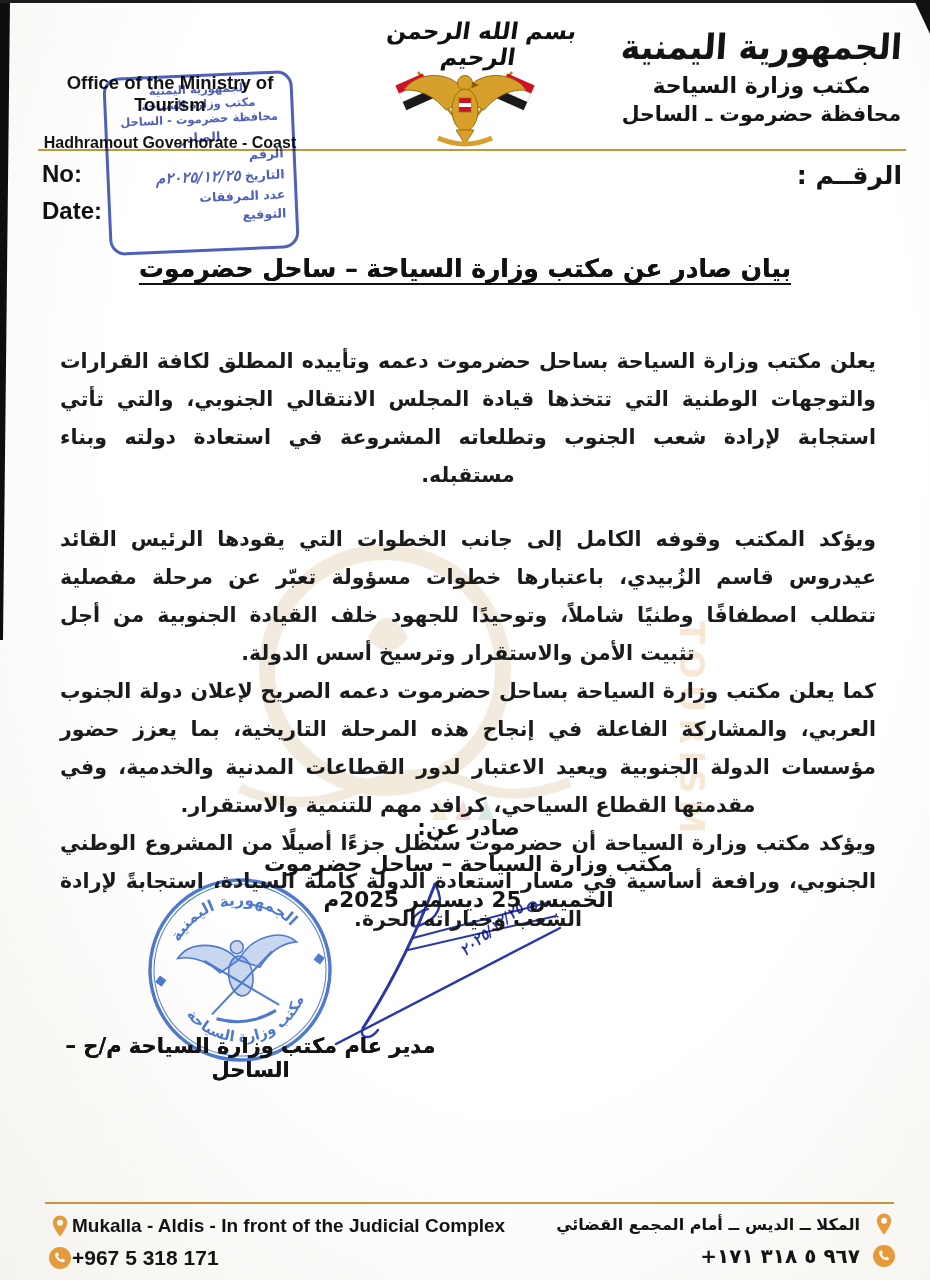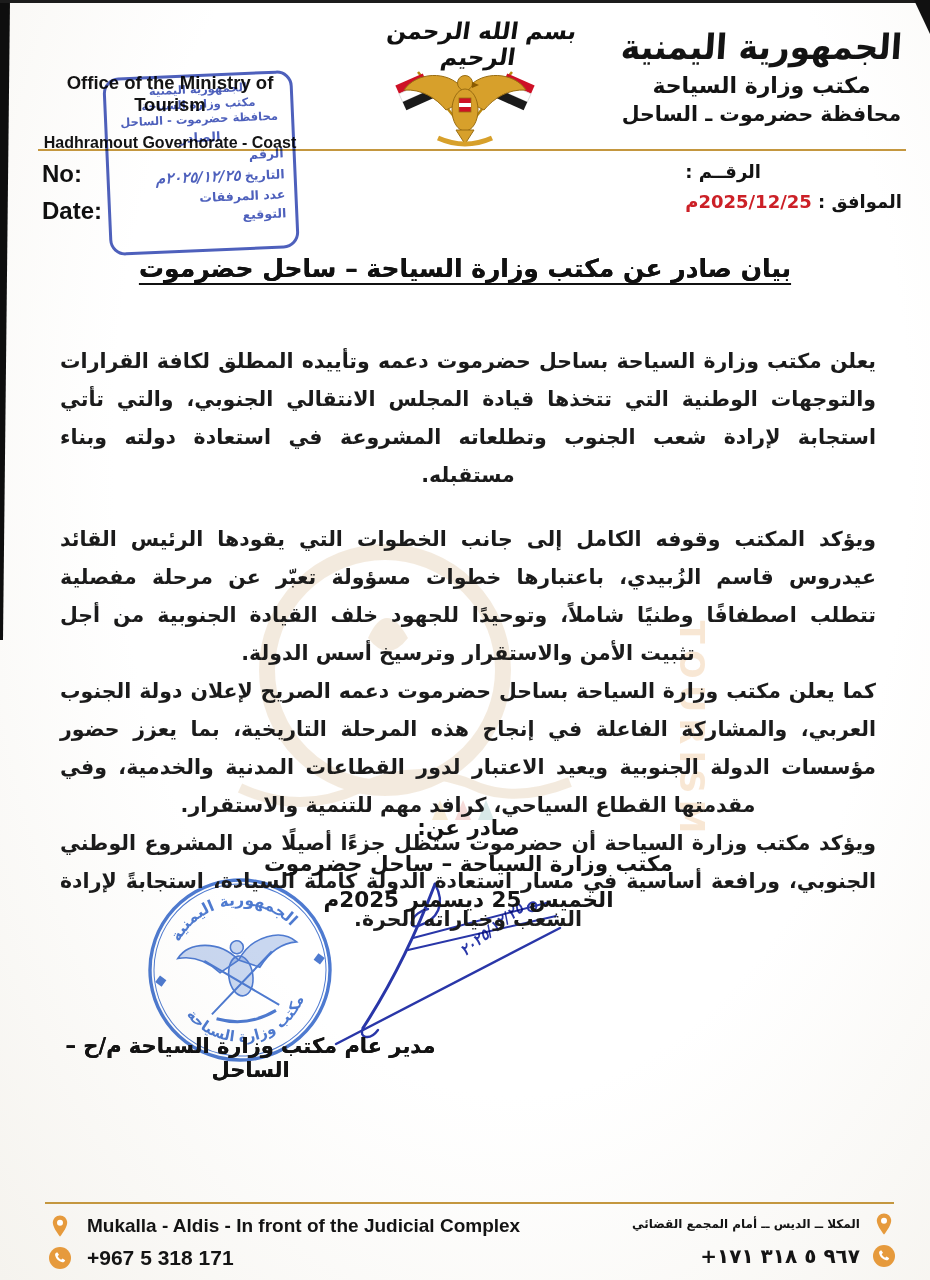--- a/index.html
+++ b/index.html
@@ -36,22 +36,22 @@
   .goldline.top-line{left:38px;right:24px;top:149px;}
   .goldline.bottom-line{left:45px;right:36px;top:1202px;}
 
   
   .no-date{position:absolute;left:42px;top:160px;width:104px;
     font-family:"Liberation Sans",sans-serif;font-weight:700;font-size:24px;color:#101010;}
   .no-date .row{display:flex;}
   .no-date .row + .row{margin-top:9px;}
 
   
-  .ref-ar{position:absolute;right:28px;top:161px;direction:rtl;text-align:left;
-    font-weight:bold;font-size:18px;color:#141414;}
+  .ref-ar{position:absolute;right:28px;top:161px;direction:rtl;text-align:center;
+    font-weight:bold;font-size:25px;color:#141414;}
   .ref-ar .row + .row{margin-top:9px;}
   .ref-ar .red{color:#cc2027;}
 
   
   .entry-stamp{position:absolute;left:106px;top:74px;width:190px;height:178px;
     transform:rotate(-2.5deg);border:3px solid #3a4fb5;border-radius:16px;
     color:#3a4fb5;direction:rtl;mix-blend-mode:multiply;opacity:.9;
     padding:5px 9px;box-sizing:border-box;font-weight:bold;}
   .entry-stamp .es-h{text-align:center;font-size:11.5px;line-height:1.3;}
   .entry-stamp .es-issued{text-align:center;font-size:13px;margin-top:3px;letter-spacing:3px;}
@@ -88,29 +88,29 @@
   .sig-name{position:absolute;left:128px;top:997px;width:345px;text-align:center;
     direction:rtl;font-size:22px;font-weight:bold;color:#131313;z-index:2;
     text-shadow:0 0 .5px #131313;}
   .sig-title{position:absolute;left:28px;top:1034px;width:445px;text-align:center;
     direction:rtl;font-size:21px;font-weight:bold;color:#131313;z-index:2;
     text-shadow:0 0 .5px #131313;}
 
   
   .footer-left{position:absolute;left:48px;top:1214px;
     font-family:"Liberation Sans",sans-serif;font-weight:700;color:#141414;}
-  .footer-left .row{display:flex;align-items:center;gap:15px;}
+  .footer-left .row{display:flex;align-items:center;}
   .footer-left .row + .row{margin-top:8px;}
   .footer-left .addr{font-size:19px;}
   .footer-left .phone{font-size:21px;}
   .footer-right{position:absolute;right:34px;top:1212px;direction:rtl;
     font-weight:bold;color:#141414;}
   .footer-right .row{display:flex;align-items:center;gap:12px;}
   .footer-right .row + .row{margin-top:8px;}
-  .footer-right .addr{font-size:12px;margin-left:48px;}
+  .footer-right .addr{font-size:16px;margin-left:48px;}
   .footer-right .phone{font-size:20px;direction:ltr;unicode-bidi:embed;}
   .f-icon{width:24px;height:24px;flex:0 0 auto;}
 </style>
 </head>
 <body>
 
 <div class="page">
 
   <div class="edge-left"></div>
   <div class="edge-top"></div>
@@ -166,24 +166,20 @@
       <span>:</span>
     </div>
     <div class="row">
       <span>Date</span>
       <span>:</span>
     </div>
   </div>
 
   <div class="ref-ar">
     <div class="row">الرقــم :</div>
-    <div class="row">
-      <span>الموافق :</span>
-      <span class="red">2025/12/25م</span>
-    </div>
   </div>
 
   <div class="entry-stamp">
     <div class="es-h">الجمهورية اليمنية</div>
     <div class="es-h">مكتب وزارة السياحة</div>
     <div class="es-h">محافظة حضرموت - الساحل</div>
     <div class="es-issued">الصادر</div>
     <div class="es-row">الرقم</div>
     <div class="es-row">
       <span>التاريخ</span>

